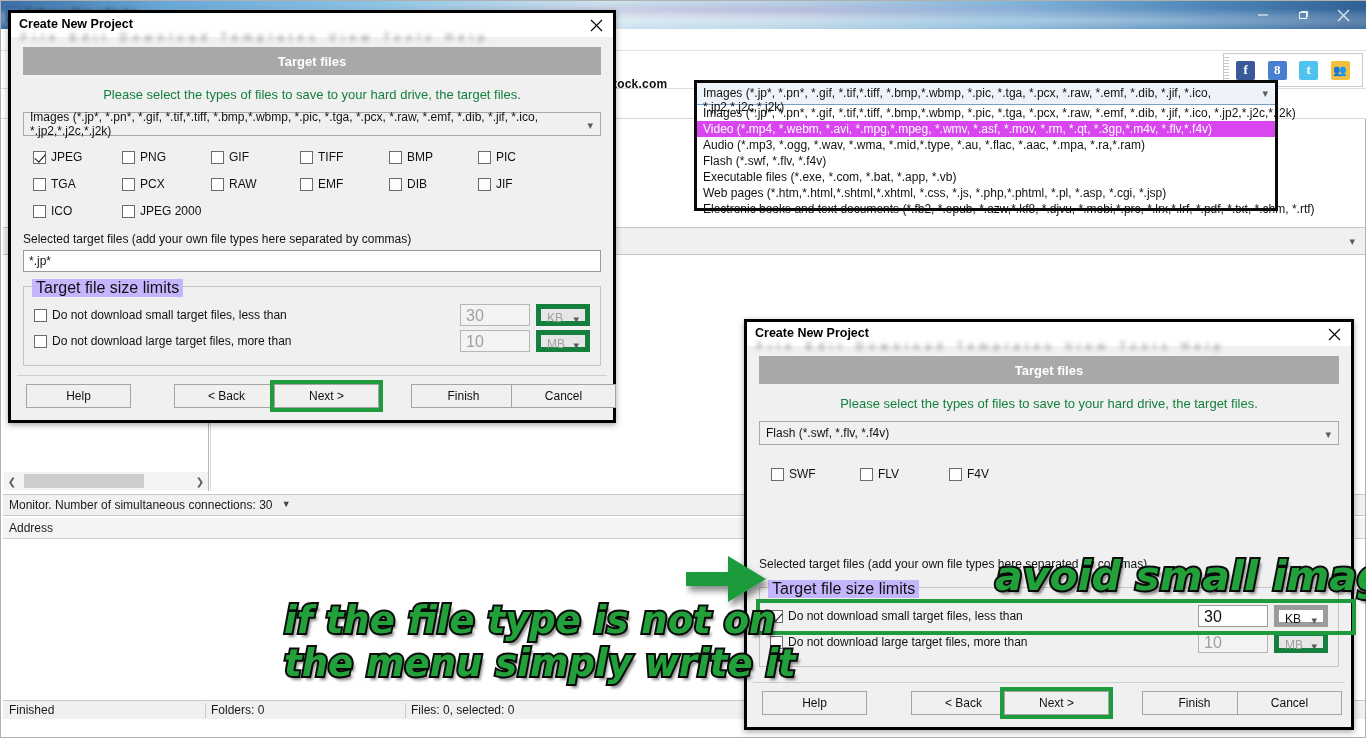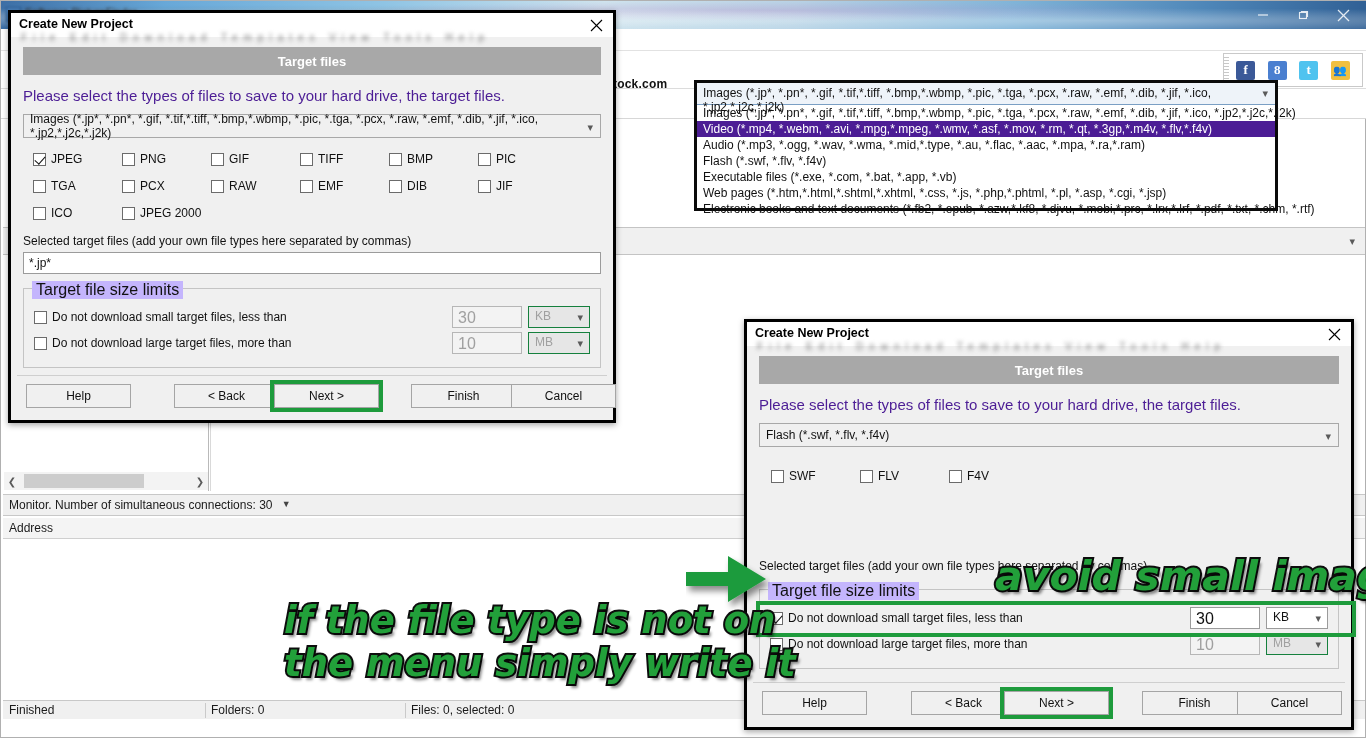--- a/index.html
+++ b/index.html
@@ -146,21 +146,21 @@
   .dlg-ghostmenu{
     position:absolute; left:10px; top:18px; right:10px; height:12px;
     filter: blur(2px); color:#777; font-size:10px; letter-spacing:6px; white-space:nowrap;
     overflow:hidden;
   }
   .dlg-banner{
     margin:10px 12px 0 12px; height:28px; background:#a8a8a8;
     display:flex; align-items:center; justify-content:center;
     color:#ffffff; font-weight:bold; font-size:13px;
   }
-  .dlg-instr{ margin:12px 12px 0 12px; font-size:15px; color:#4c1d95; }
+  .dlg-instr{ margin:12px 12px 0 12px; font-size:13px; color:#15803d;text-align:center; }
   .dlg-combo{
     margin:10px 12px 0 12px; height:24px; background:#f0f0f0;
     border:1px solid #a8a8a8; display:flex; align-items:center;
     padding:0 6px; font-size:12px; color:#111; position:relative;
   }
   .combo-caret{ position:absolute; right:7px; top:6px; color:#5a5a5a; font-size:11px; }
 
   .cbgrid{ margin:14px 12px 0 22px; display:grid; grid-template-columns:repeat(6, 89px); row-gap:13px; }
   .cbgrid6{ margin:22px 12px 0 24px; display:grid; grid-template-columns:repeat(6, 89px); }
   .cb{ display:flex; align-items:center; gap:5px; font-size:12px; color:#111; }
@@ -188,21 +188,21 @@
     font-size:16px; color:#111;
   }
   .limit-row{ display:flex; align-items:center; height:24px; margin:2px 0; }
   .limit-label{ font-size:12px; color:#111; margin-left:5px; }
   .limit-spin{
     margin-left:auto; width:70px; height:22px; border:1px solid #b6b6b6; background:#f3f3f3;
     font-size:16px; color:#a0a0a0; padding:2px 0 0 5px;
   }
   .limit-spin.enabled{ background:#ffffff; border-color:#9b9b9b; color:#111; }
   .limit-unit{
-    margin-left:6px; width:62px; height:22px; border:1px solid #15803d; background:#e6e6e6;
+    margin-left:6px; width:54px; height:22px; border:5px solid #15803d; background:#e6e6e6;
     font-size:12px; color:#a0a0a0; padding:2px 0 0 6px; position:relative;
   }
   .limit-unit.enabled{ background:#ffffff; border-color:#9b9b9b; color:#111; }
   .limit-unit .combo-caret{ right:6px; top:4px; }
   .wbtn{
     height:24px; background:#f0f0f0; border:1px solid #a5a5a5; font-size:12px; color:#111;
     display:flex; align-items:center; justify-content:center;
   }
   .hl-green{ position:absolute; border:4px solid #1e9b3c; }
 
@@ -220,21 +220,21 @@
   .dd-popup{
     position:absolute; border:3px solid #0a0a0a; background:#ffffff;
   }
   .dd-head{
     height:22px; background:#eef3f9; border-bottom:1px solid #7a9fc4;
     font-size:12px; color:#111; padding:3px 0 0 6px; position:relative;
   }
   .dd-item{
     height:16px; font-size:12px; color:#111; padding:1px 0 0 6px; white-space:nowrap;
   }
-  .dd-item.sel{ background:#4c1d95; color:#ffffff; }
+  .dd-item.sel{ background:#d946ef; color:#ffffff; }
 </style>
 </head>
 <body>
 
 <div id="root">
 
   <div class="app-window">
 
     <div class="app-titlebar">
       <div class="app-icon-sq"></div>

